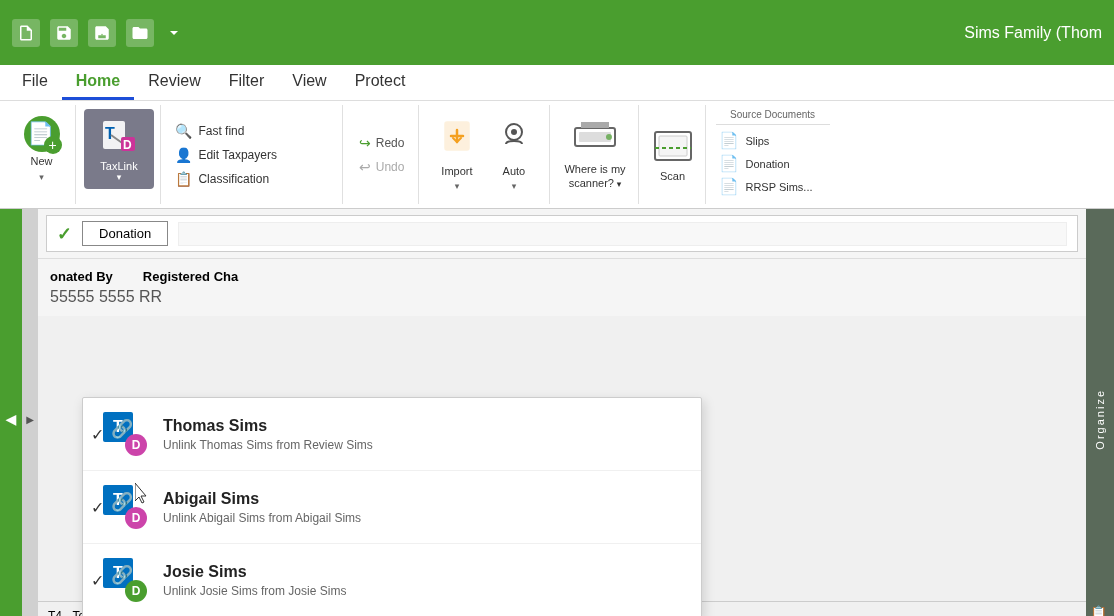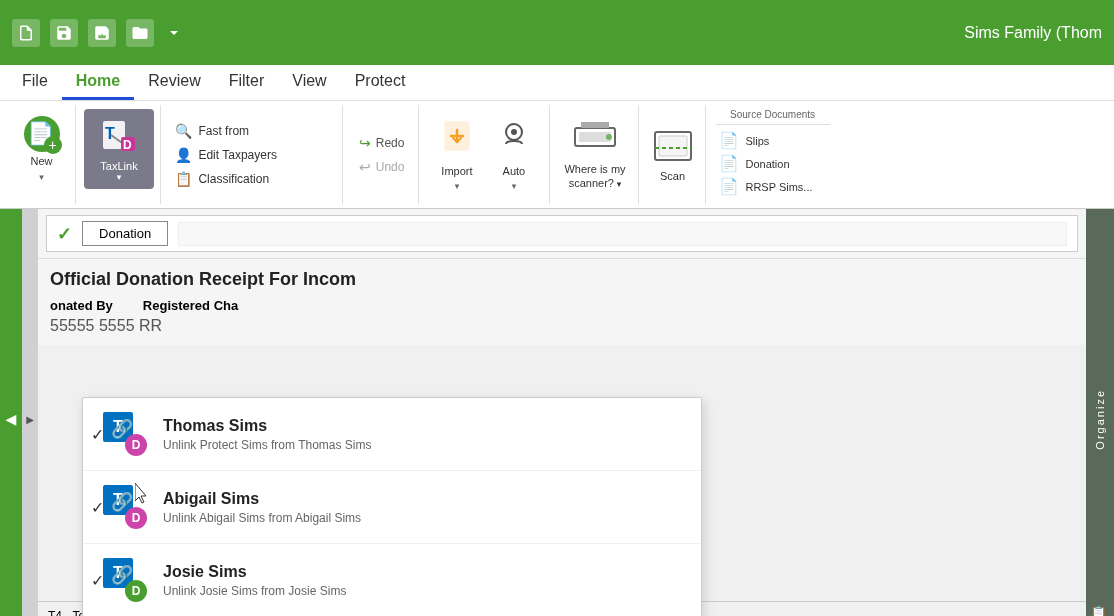--- a/index.html
+++ b/index.html
@@ -342,21 +342,21 @@
         </svg>
       </div>
       <div class="tl-label">TaxLink</div>
       <div class="tl-arrow">▾</div>
     </div>
   </div>
 
   <div class="ribbon-section" style="min-width:180px; border-right:1px solid #e0e0e0; justify-content:center; padding: 8px 4px;">
     <div class="ribbon-btn-small">
       <span class="s-icon-green" style="color:#cc3333;">🔍</span>
-      <span>Fast from</span>
+      <span>Fast find</span>
     </div>
     <div class="ribbon-btn-small">
       <span class="s-icon" style="color:#cc3333;">👤</span>
       <span>Edit Taxpayers</span>
     </div>
     <div class="ribbon-btn-small">
       <span class="s-icon-blue">📋</span>
       <span>Classification</span>
     </div>
   </div>
@@ -455,21 +455,20 @@
 
     <div style="padding:6px 8px; background:#f5f5f5; border-bottom:1px solid #ddd;">
       <div style="display:flex; align-items:center; gap:10px; background:white; border:1px solid #ccc; padding:5px 10px;">
         <span style="color:#4a9e2f; font-size:18px; font-weight:bold;">✓</span>
         <div style="border:1px solid #888; padding:4px 16px; font-size:13px; background:white;">Donation</div>
         <div style="flex:1; height:24px; background:#f8f8f8; border:1px solid #eee;"></div>
       </div>
     </div>
 
     <div style="padding:10px 12px; background:#f5f5f5;">
-      <div style="font-size:18px; font-weight:bold; color:#222; margin-bottom:8px;">Official Donation Receipt For Incom</div>
       <div style="display:flex; gap:30px; font-size:13px;">
         <span style="font-weight:600;">onated By</span>
         <span style="font-weight:600;">Registered Cha</span>
       </div>
       <div style="font-size:16px; color:#555; margin-top:4px;">55555 5555 RR</div>
     </div>
 
     <div style="position:absolute; bottom:0; left:0; right:0; height:28px; background:#f0f0f0; border-top:1px solid #ccc; display:flex; align-items:center; padding:0 10px; gap:20px; font-size:12px;">
       <span>T4 - Toms Trucks</span>
       <span>Abigail Sims</span>
@@ -489,21 +488,21 @@
 
     <div class="dropdown-item">
       <span class="dropdown-check">✓</span>
       <div class="taxlink-avatar">
         <div class="avatar-t">T</div>
         <span style="position:absolute; top:6px; left:8px; font-size:18px; color:#9966cc;">🔗</span>
         <div class="avatar-d" style="background:#cc44aa;">D</div>
       </div>
       <div class="dropdown-info">
         <div class="dropdown-name">Thomas Sims</div>
-        <div class="dropdown-sub">Unlink Protect Sims from Thomas Sims</div>
+        <div class="dropdown-sub">Unlink Thomas Sims from Review Sims</div>
       </div>
     </div>
 
     <div class="dropdown-item">
       <span class="dropdown-check">✓</span>
       <div class="taxlink-avatar">
         <div class="avatar-t">T</div>
         <span style="position:absolute; top:6px; left:8px; font-size:18px; color:#9966cc;">🔗</span>
         <div class="avatar-d" style="background:#cc44aa;">D</div>
       </div>

